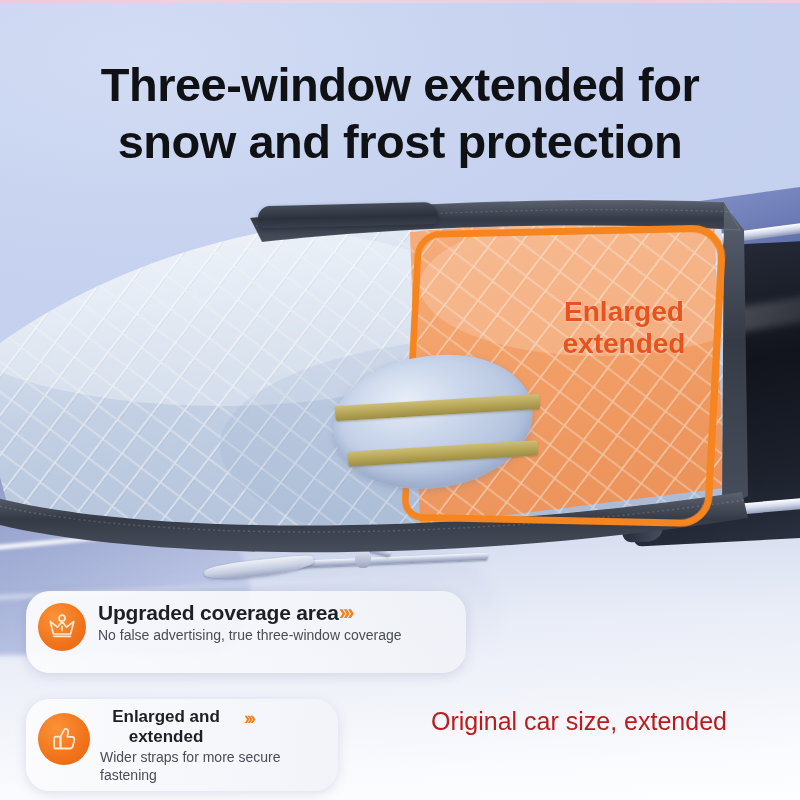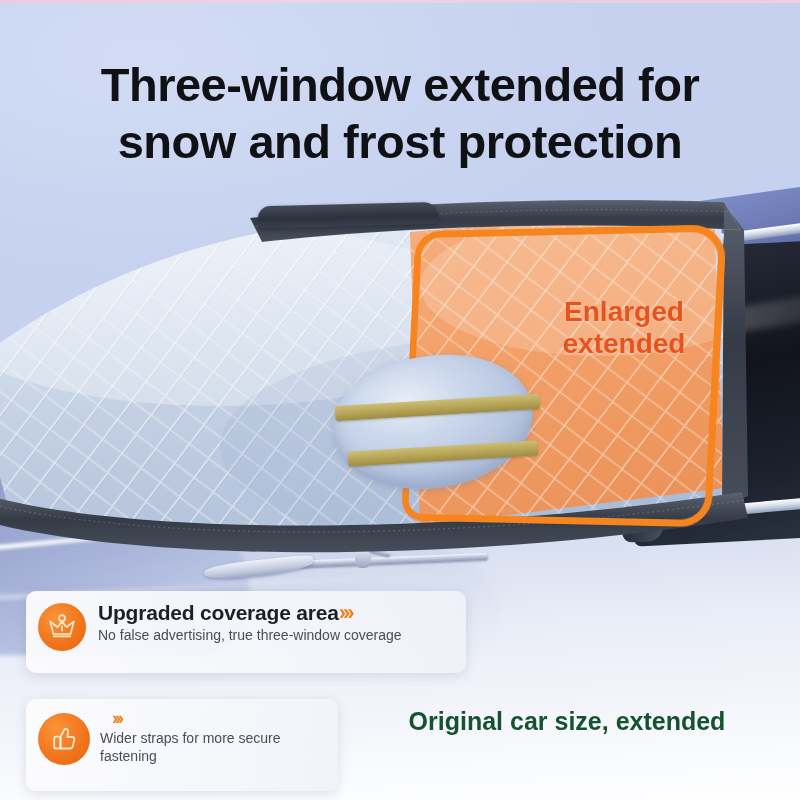--- a/index.html
+++ b/index.html
@@ -166,21 +166,21 @@
     z-index:6;
     box-shadow:0 1px 2px rgba(90,80,40,.35);
   }
   .strap-1{ left:335px; top:204px; width:205px; transform:rotate(-3.4deg); }
   .strap-2{ left:348px; top:250px; width:190px; transform:rotate(-3.4deg); }
 
   
   .card{
     position:absolute;
     background:linear-gradient(115deg, rgba(252,252,254,.95), rgba(246,247,251,.90) 60%, rgba(240,242,248,.86));
-    border-radius:10px;
+    border-radius:24px;
     box-shadow:0 3px 12px rgba(90,102,140,.18);
     display:flex; align-items:flex-start;
     z-index:20;
   }
   #card-1{ left:26px; top:591px; width:440px; height:82px; padding:10px 14px 10px 12px; }
   #card-2{ left:26px; top:699px; width:312px; height:92px; padding:8px 12px 8px 12px; }
 
   .icon-badge{
     flex:0 0 auto;
     width:48px; height:48px; border-radius:50%;
@@ -216,23 +216,23 @@
   #headline{
     position:absolute; left:0; top:56px; width:800px;
     text-align:center; z-index:30;
     color:#101114;
     font-size:47px; font-weight:bold; line-height:1.22;
     letter-spacing:-.5px;
   }
 
   
   #tagline{
-    position:absolute; left:352px; top:706px; width:430px;
+    position:absolute; left:364px; top:706px; width:430px;
     text-align:center; z-index:20;
-    color:#14532d; font-size:25px; font-weight:bold; line-height:1.25;
+    color:#b91c1c; font-size:25px; font-weight:normal; line-height:1.25;
   }
 
   .ico-svg{ display:block; }
 </style>
 </head>
 <body>
 
 <div id="scene">
 
   <div class="sky"></div>
@@ -360,20 +360,24 @@
     <span class="icon-badge">
       <svg class="ico-svg" width="30" height="30" viewBox="0 0 30 30" fill="none" stroke="#ffe9cf" stroke-width="1.8" stroke-linejoin="round" stroke-linecap="round">
         <path d="M11.5 12.6 L11.5 24.5 L20.8 24.5 C22.4 24.5 23.6 23.5 23.9 22.1 L25.3 15.4
                  C25.6 14 24.6 12.8 23.2 12.8 L18.3 12.8 L19.1 8.1
                  C19.4 6.3 18.3 4.9 16.8 4.9 C16.1 4.9 15.5 5.3 15.2 5.9 Z"></path>
         <rect x="5.2" y="12.6" width="6.3" height="11.9" rx="1.6"></rect>
       </svg>
     </span>
     <div class="card-text">
       <div class="c2-head">
+        <div class="c2-title">
+          <div>Enlarged and</div>
+          <div>extended</div>
+        </div>
         <span class="chevrons">›››</span>
       </div>
       <div class="card-sub">Wider straps for more secure fastening</div>
     </div>
   </div>
 
   <div id="tagline">
     <div>Original car size, extended</div>
   </div>
 

